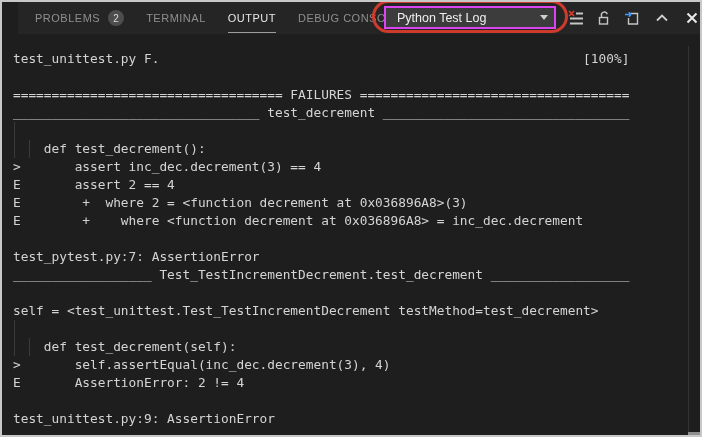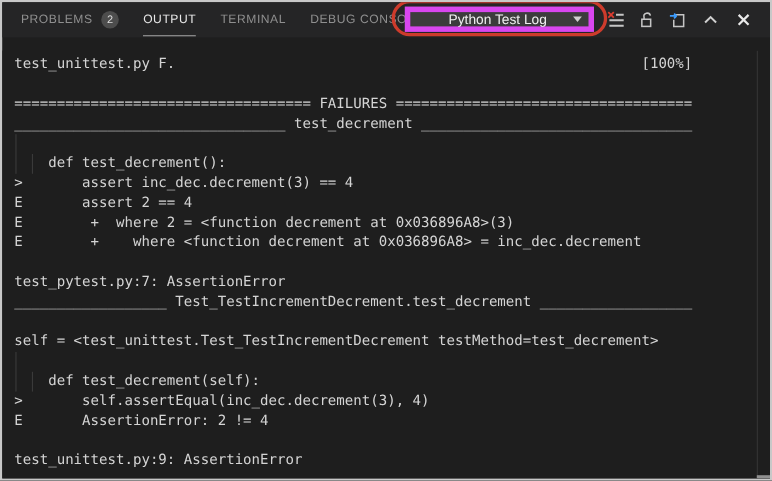--- a/index.html
+++ b/index.html
@@ -3,40 +3,40 @@
 <meta charset="utf-8">
 <style>
   html,body{margin:0;padding:0;background:#777;}
   .frame{
     position:relative;width:702px;height:437px;box-sizing:border-box;
     border:2px solid #c8c8c8;background:#1e1e1e;overflow:hidden;
     font-family:"Liberation Sans",sans-serif;
   }
   
   .panel-header{
-    position:absolute;left:0;top:0;right:0;height:32px;background:#252526;
-    display:flex;align-items:center;padding-left:17px;gap:22px;z-index:2;text-align:center;
+    position:absolute;left:16px;top:0;right:0;height:32px;background:#252526;
+    display:flex;align-items:center;padding-left:17px;gap:22px;z-index:2;
   }
   .tab{
     position:relative;height:100%;display:flex;align-items:center;gap:8px;
     font-size:11px;letter-spacing:.5px;color:#8f8f8f;cursor:pointer;white-space:nowrap;
   }
   .tab.active{color:#e7e7e7;}
   .tab.active::after{
     content:"";position:absolute;left:0;right:0;bottom:1px;height:1px;background:#9d9d9d;
   }
   .badge{
     display:flex;align-items:center;justify-content:center;
     width:16px;height:16px;border-radius:50%;background:#4d4d4d;
     color:#dcdcdc;font-size:10px;letter-spacing:0;
   }
   
   .channel-select{
     position:absolute;left:366px;top:4px;width:172px;height:23px;box-sizing:border-box;
-    background:#3c3c3c;border:5px solid #d946ef;display:flex;align-items:center;
+    background:#3c3c3c;border:2px solid #d946ef;display:flex;align-items:center;
     padding:0 6px 0 11px;color:#f0f0f0;font-size:12.5px;cursor:pointer;z-index:3;
   }
   .channel-select .label{flex:1;}
   .caret-down{
     width:0;height:0;border-left:4px solid transparent;border-right:4px solid transparent;
     border-top:5px solid #cfcfcf;
   }
   .annotation{
     position:absolute;left:354px;top:-2px;width:196px;height:33px;box-sizing:border-box;
     border:3px solid #cd3b2c;border-radius:17px;z-index:4;pointer-events:none;
@@ -68,25 +68,25 @@
 </head>
 <body>
 
 <div class="frame">
 
   <div class="panel-header">
     <div class="tab">
       <span>PROBLEMS</span>
       <span class="badge">2</span>
     </div>
+    <div class="tab">
+      <span>TERMINAL</span>
+    </div>
     <div class="tab active">
       <span>OUTPUT</span>
-    </div>
-    <div class="tab">
-      <span>TERMINAL</span>
     </div>
     <div class="tab">
       <span>DEBUG CONSOLE</span>
     </div>
 
     <div class="channel-select">
       <span class="label">Python Test Log</span>
       <span class="caret-down"></span>
     </div>
 

